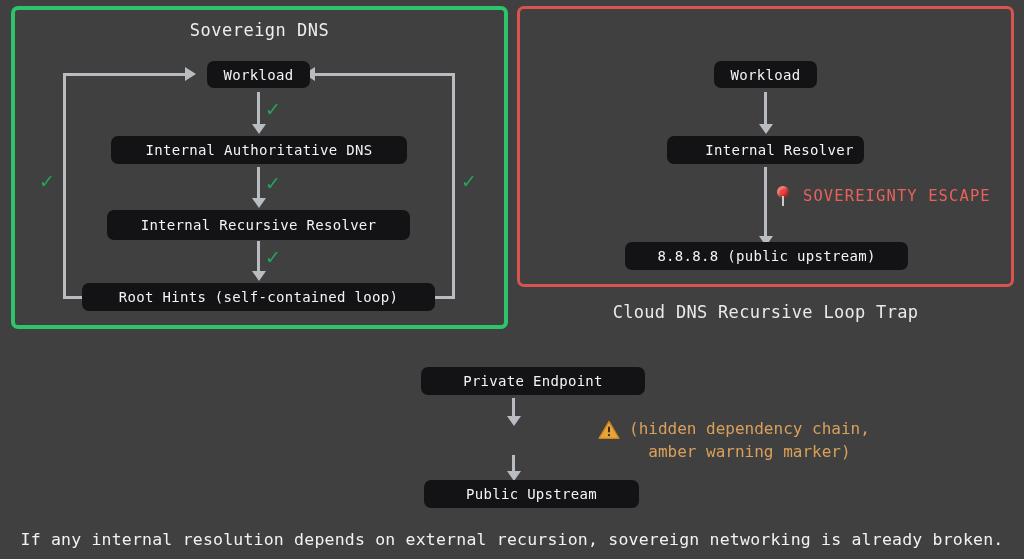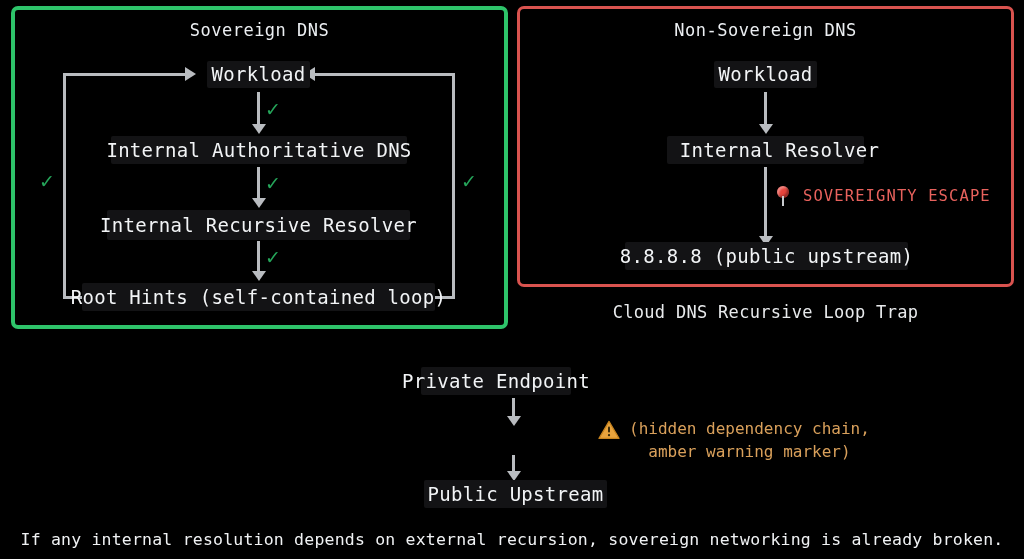--- a/index.html
+++ b/index.html
@@ -4,21 +4,21 @@
 <style>
   html, body {
     margin: 0;
     padding: 0;
     background: #232326;
   }
   #page {
     position: relative;
     width: 1024px;
     height: 559px;
-    background: #000000;
+    background: #404040;
     overflow: hidden;
     font-family: "DejaVu Sans Mono", "Liberation Mono", monospace;
   }
 
   
   .panel {
     position: absolute;
     border-radius: 7px;
     box-sizing: border-box;
   }
@@ -40,23 +40,23 @@
     text-align: center;
     color: #eceff2;
     font-size: 17px;
     letter-spacing: 0.5px;
   }
 
   
   .node {
     position: absolute;
     background: #131315;
-    border-radius: 2px;
+    border-radius: 7px;
     color: #f2f4f6;
-    font-size: 19px;
+    font-size: 14px;
     line-height: 1;
     display: flex;
     align-items: center;
     justify-content: center;
     white-space: nowrap;
     box-sizing: border-box;
     letter-spacing: 0.3px;
   }
 
   
@@ -215,21 +215,20 @@
   <div class="arrowhead-down" style="left:252px; top:271px;"></div>
   <div class="check" style="left:265px; top:248px;">✓</div>
 
   <div class="node" style="left:82px; top:283px; width:353px; height:28px;">Root Hints (self-contained loop)</div>
 
   <div class="check" style="left:39px; top:172px;">✓</div>
   <div class="check" style="left:461px; top:172px;">✓</div>
 
   <div class="panel" id="panel-nonsovereign"></div>
 
-  <div class="panel-title" style="left:517px; width:497px; top:20px;">Non-Sovereign DNS</div>
 
   <div class="node" style="left:714px; top:61px; width:103px; height:27px;">Workload</div>
 
   <div class="vline" style="left:764px; top:92px; height:33px;"></div>
   <div class="arrowhead-down" style="left:759px; top:124px;"></div>
 
   <div class="node" style="left:667px; top:136px; width:197px; height:28px;padding-left:28px;">Internal Resolver</div>
 
   <div class="vline" style="left:764px; top:167px; height:70px;"></div>
   <div class="arrowhead-down" style="left:759px; top:236px;"></div>
@@ -239,30 +238,30 @@
       <span class="head"></span>
         <span class="stem"></span>
     </span>
     <span id="escape-label">SOVEREIGNTY ESCAPE</span>
   </div>
 
   <div class="node" style="left:625px; top:242px; width:283px; height:28px;">8.8.8.8 (public upstream)</div>
 
   <div class="caption" style="left:517px; width:497px; top:302px; text-align:center;">Cloud DNS Recursive Loop Trap</div>
 
-  <div class="node" style="left:421px; top:367px; width:150px; height:28px;">Private Endpoint</div>
+  <div class="node" style="left:421px; top:367px; width:224px; height:28px;">Private Endpoint</div>
 
   <div class="vline" style="left:512px; top:398px; height:19px;"></div>
   <div class="arrowhead-down" style="left:507px; top:416px;"></div>
 
 
   <div class="vline" style="left:512px; top:455px; height:18px;"></div>
   <div class="arrowhead-down" style="left:507px; top:471px;"></div>
 
-  <div class="node" style="left:424px; top:480px; width:183px; height:28px;">Public Upstream</div>
+  <div class="node" style="left:424px; top:480px; width:215px; height:28px;">Public Upstream</div>
 
   <div id="footer-note">If any internal resolution depends on external recursion, sovereign networking is already broken.</div>
 
   <div id="warning-note">
     <span class="warn-tri">
       <svg width="22" height="20" viewBox="0 0 22 20" aria-hidden="true">
         <path d="M11 1.4 L21 18.4 L1 18.4 Z" fill="#e8a33d" stroke="#c8841f" stroke-width="1.2" stroke-linejoin="round"></path>
         <rect x="10" y="6.6" width="2" height="6" rx="1" fill="#3a2a08"></rect>
         <circle cx="11" cy="15.2" r="1.15" fill="#3a2a08"></circle>
       </svg>

